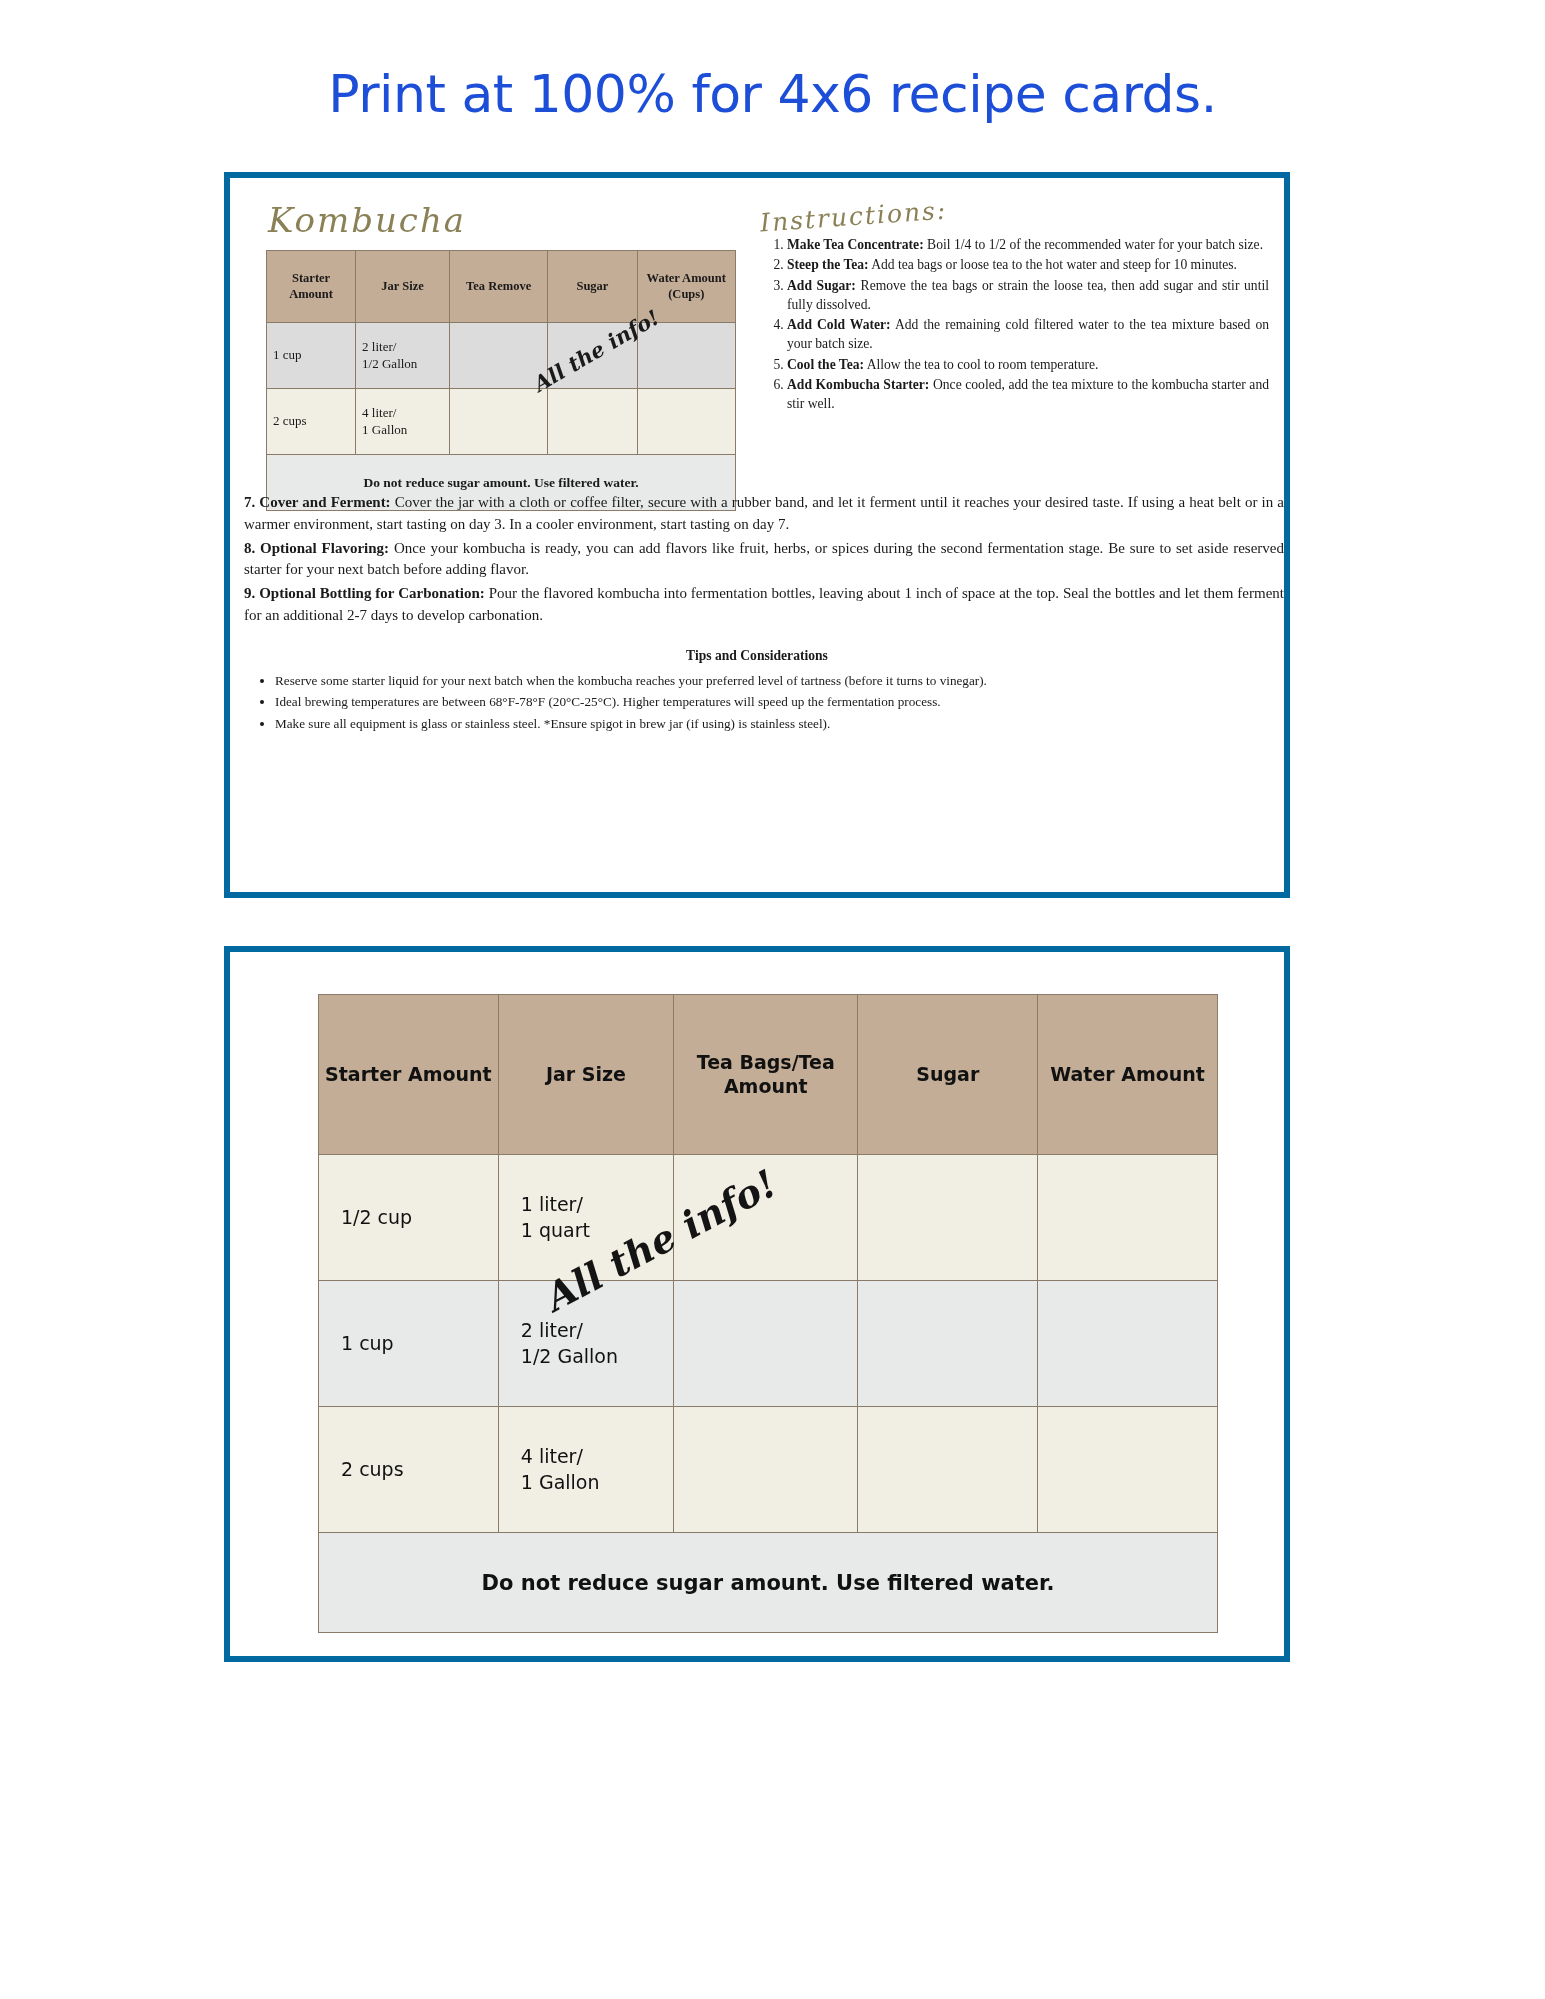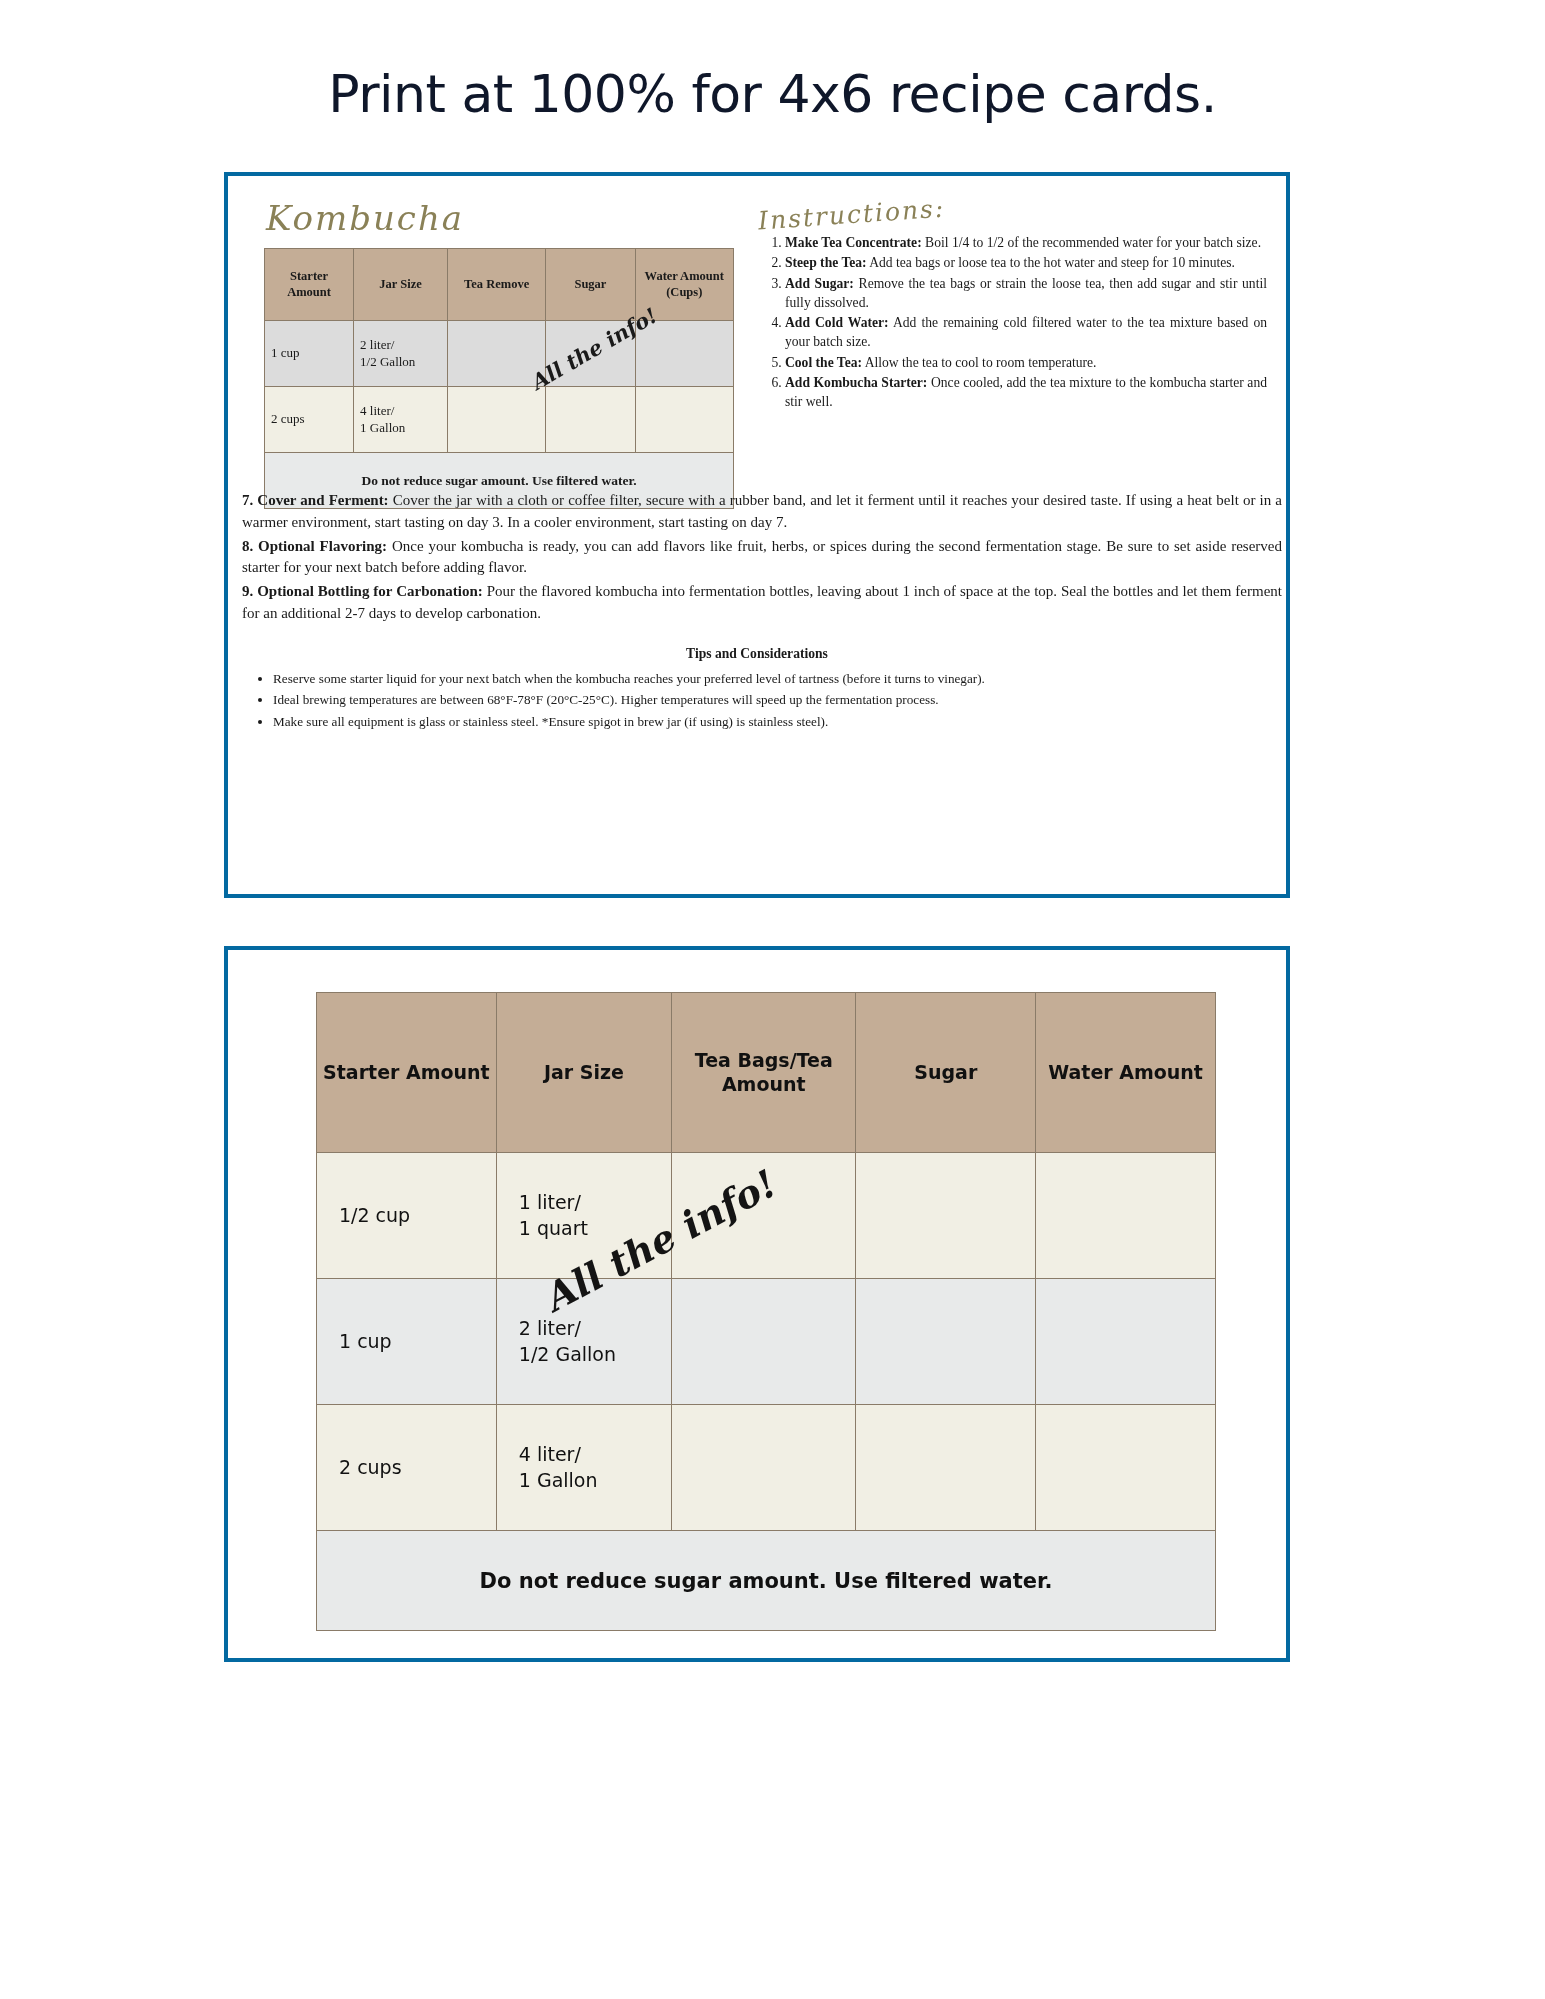--- a/index.html
+++ b/index.html
@@ -14,29 +14,29 @@
     overflow: hidden;
   }
 
   
   .page-heading {
     text-align: center;
     font-family: "DejaVu Sans", sans-serif;
     font-weight: 400;
     font-size: 52px;
     letter-spacing: -0.5px;
-    color: #0f172a;
+    color: #1d4ed8;
     margin: 66px 0 0 0;
     line-height: 1.1;
   }
 
   
   .card {
     position: absolute;
-    border: 4px solid #0369a1;
+    border: 6px solid #0369a1;
     background: #fff;
   }
   #card-one {
     left: 224px;
     top: 172px;
     width: 1066px;
     height: 726px;
   }
 
   .script-title {

